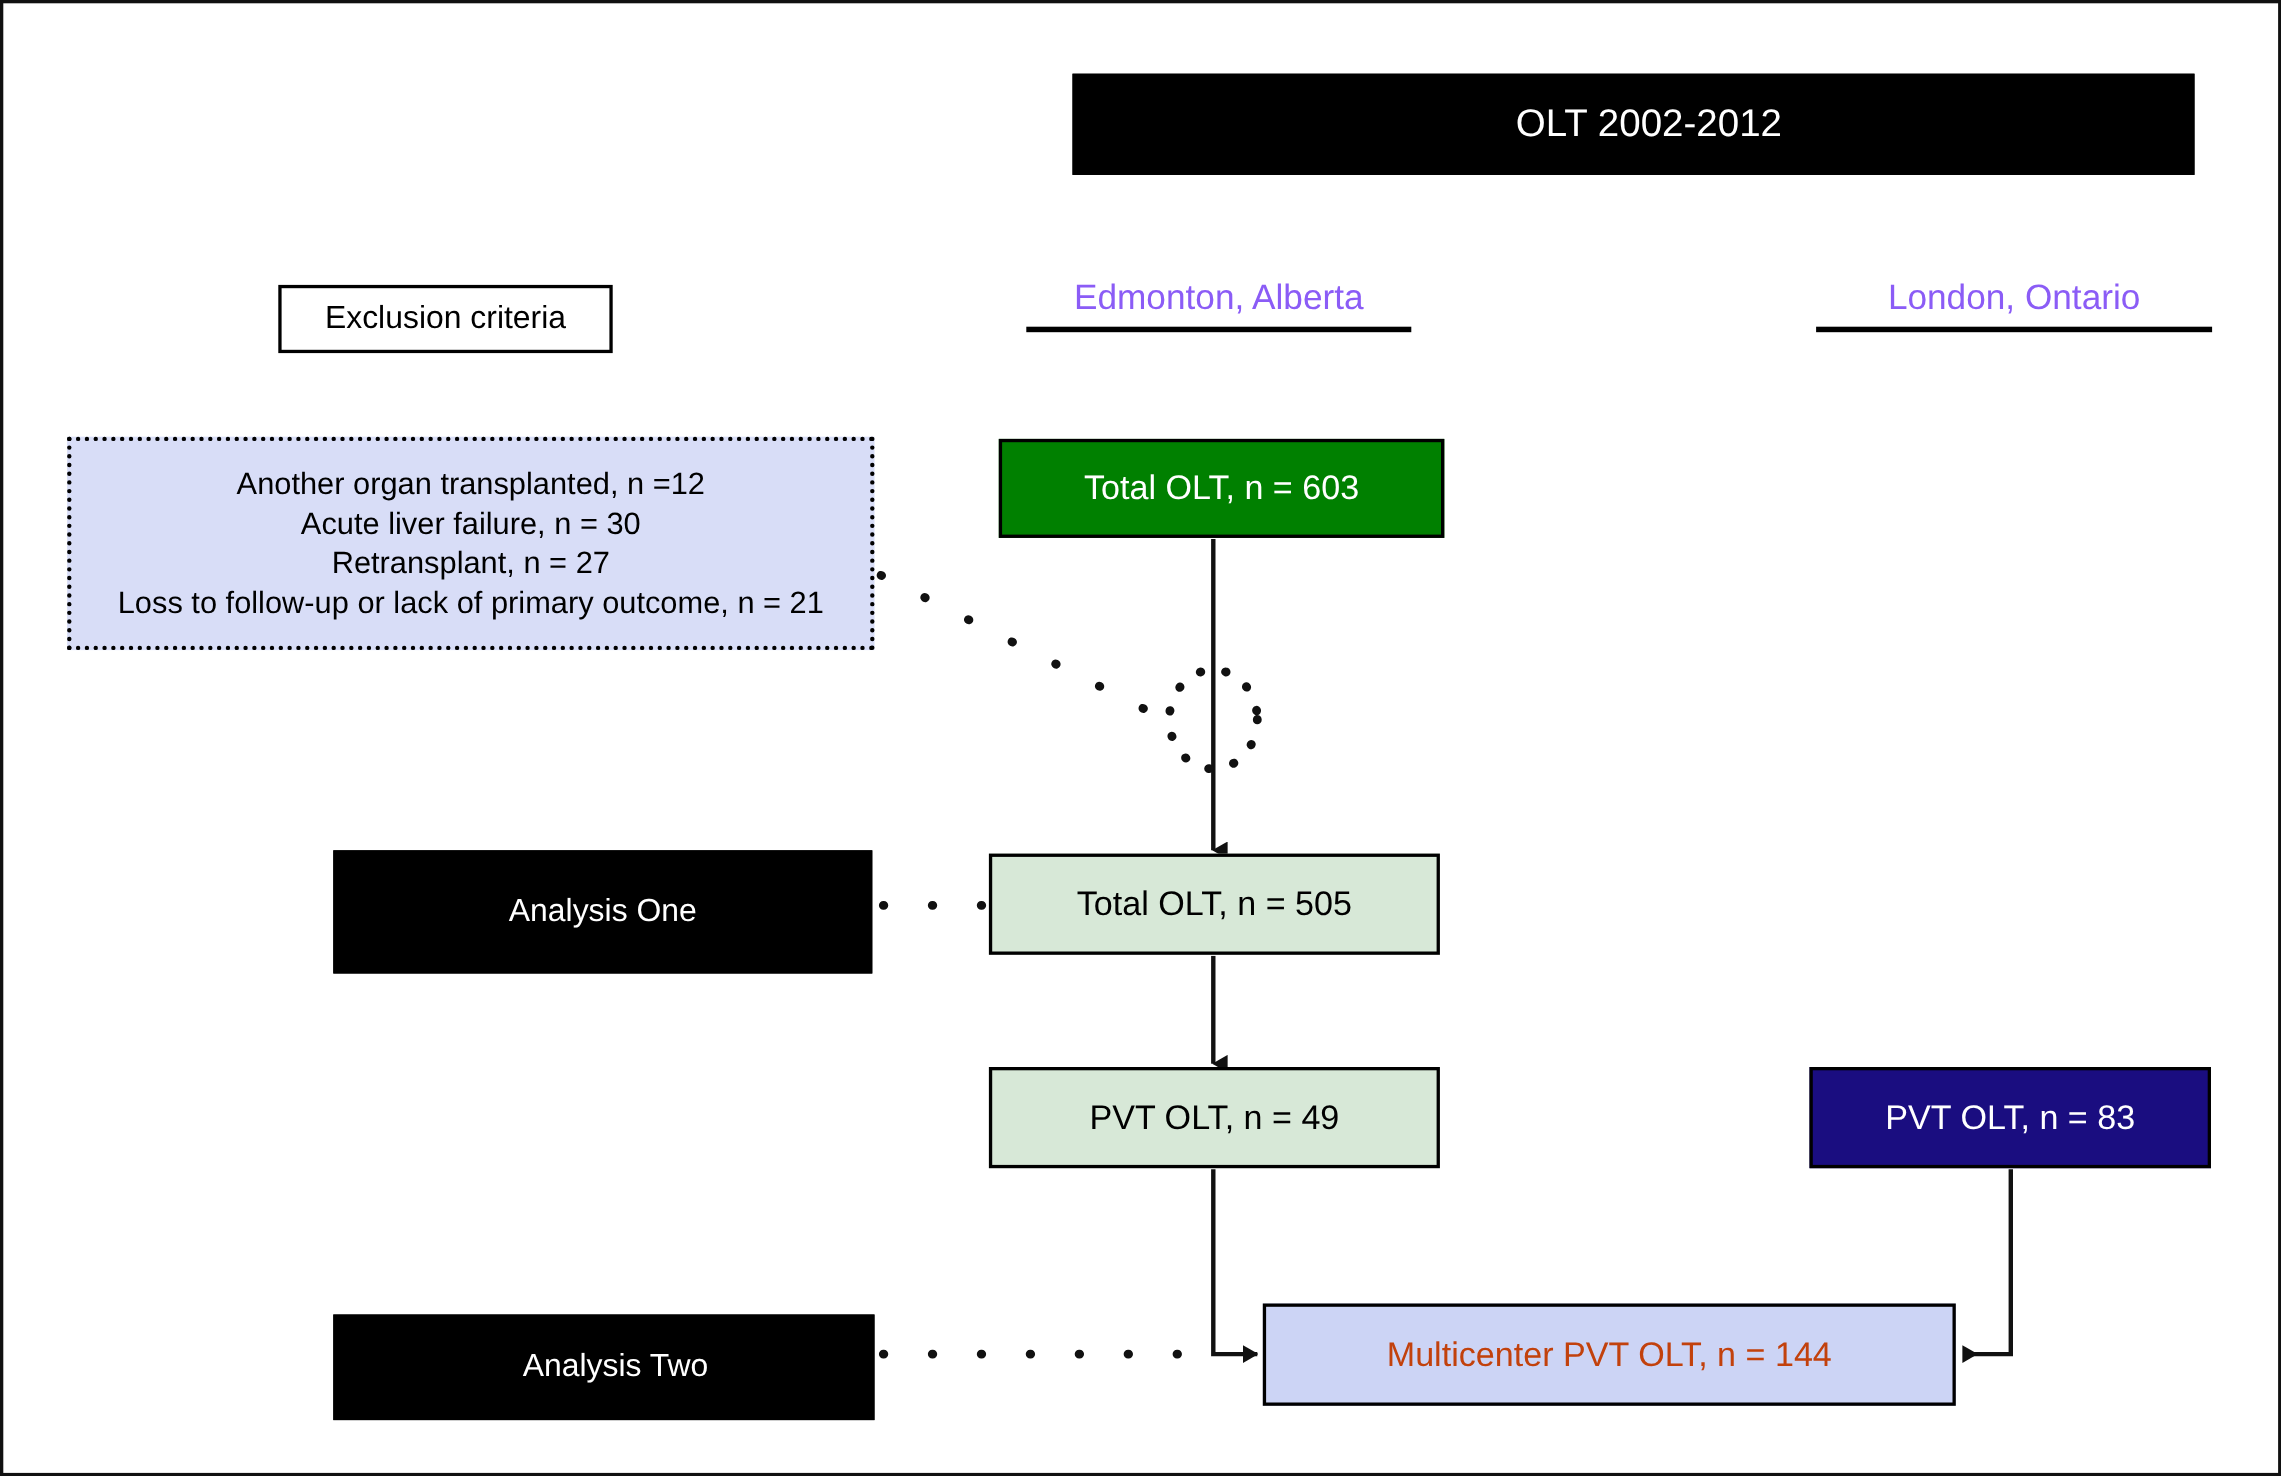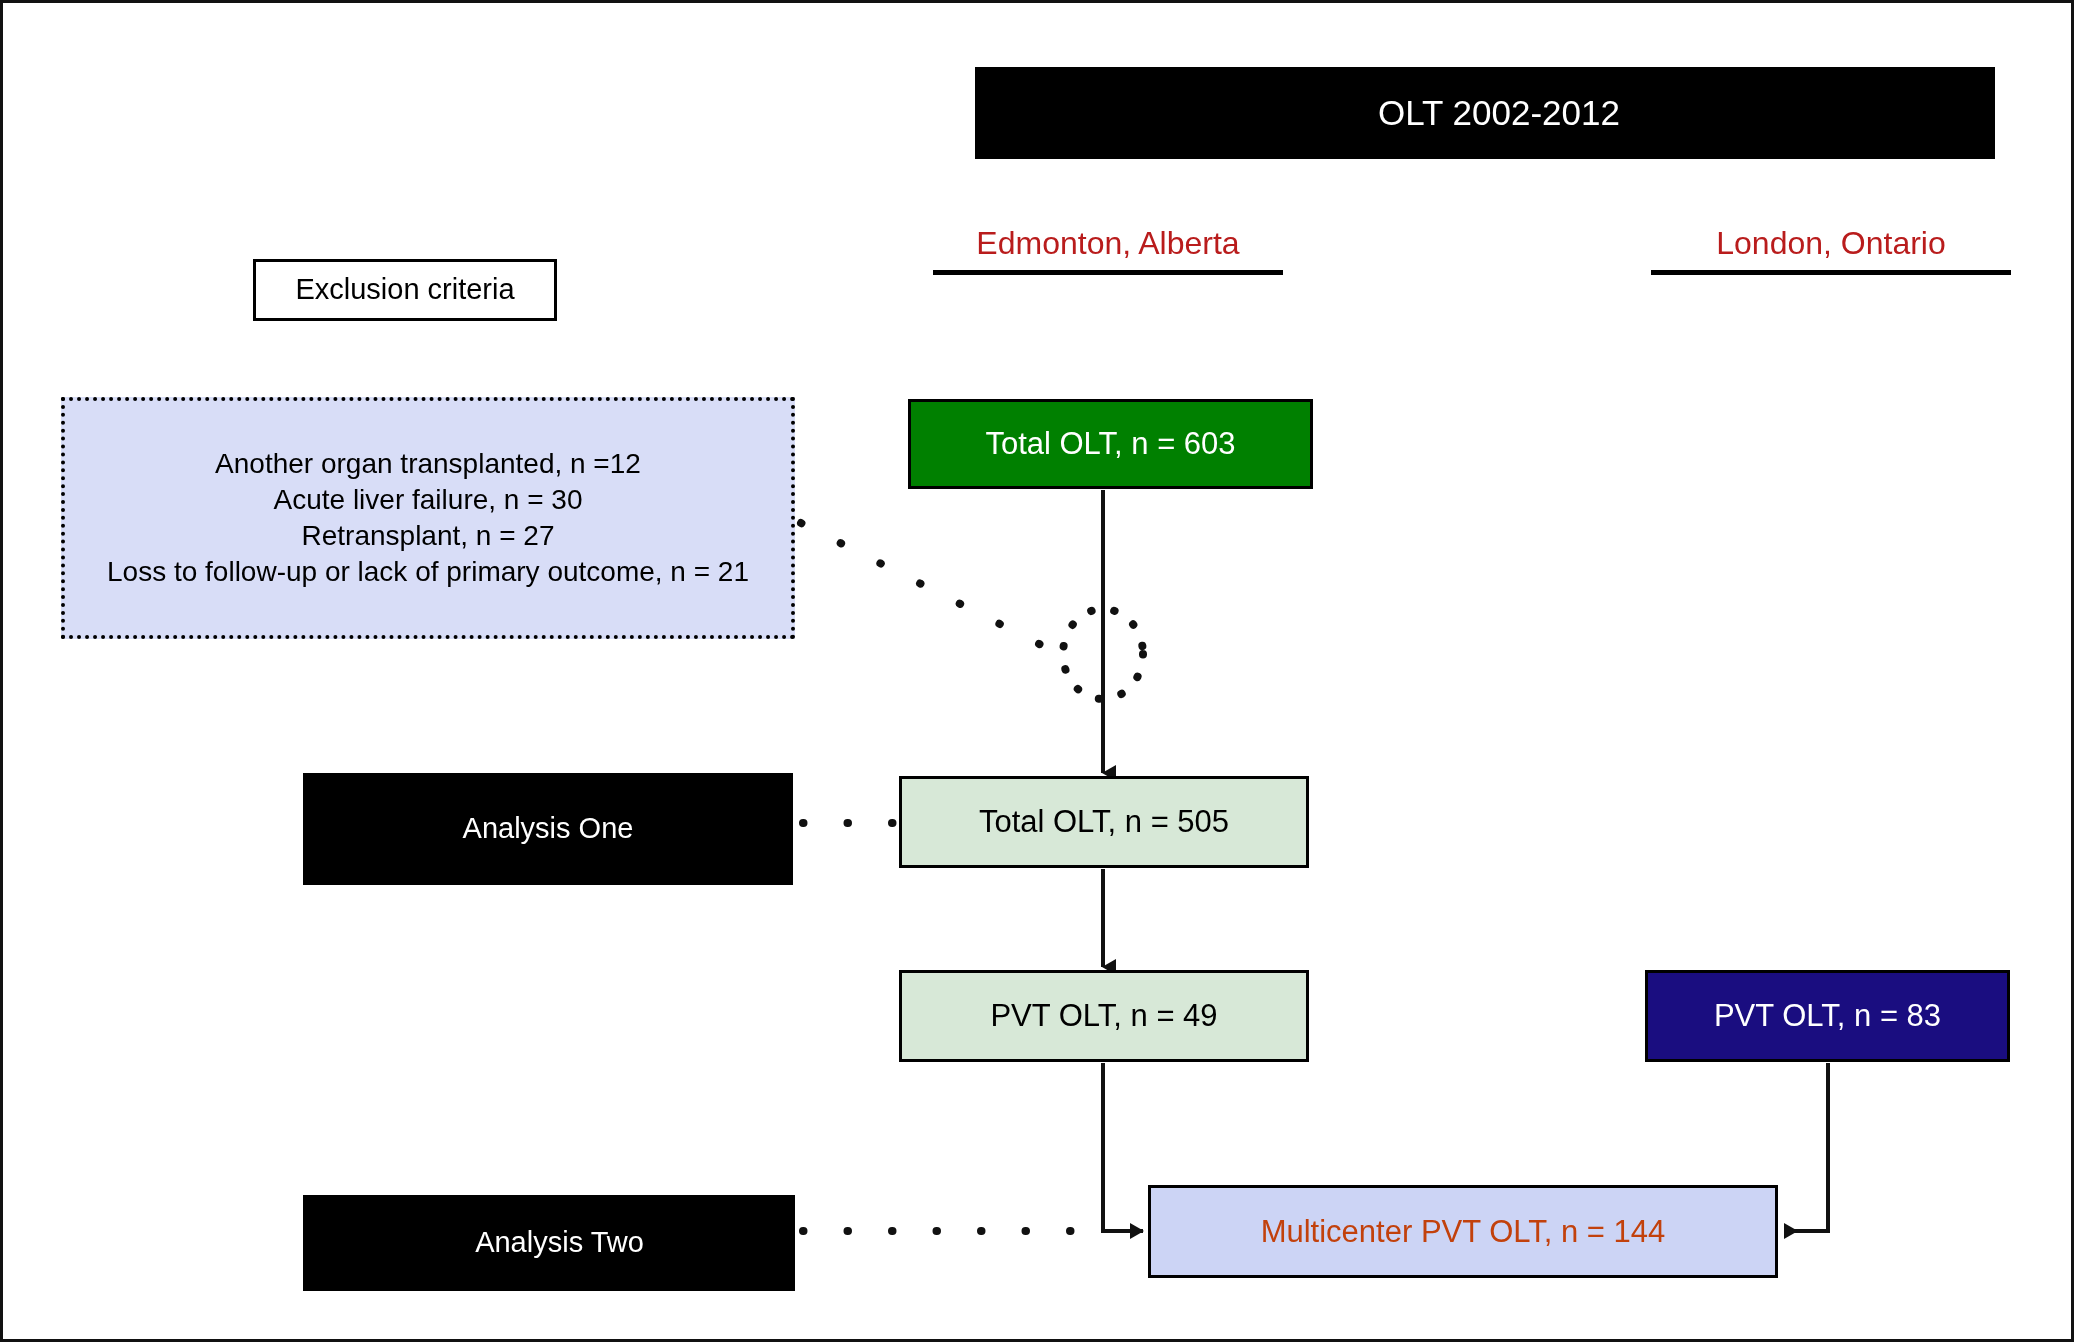--- a/index.html
+++ b/index.html
@@ -40,22 +40,23 @@
     font-size: 35px;
     border: 1px solid #000000;
     padding-left: 28px;
   }
 
   
   .col-header {
     position: absolute;
     text-align: center;
     font-size: 32px;
-    color: #b91c1c;
+    color: #8b5cf6;
     padding-bottom: 10px;
+    margin-top: 27px;
   }
   .col-header .rule {
     display: block;
     height: 5px;
     background: #000000;
     margin-top: 8px;
   }
   #header-edmonton {
     left: 930px;
     top: 222px;
@@ -77,21 +78,21 @@
     border: 3px solid #000000;
     color: #000000;
     font-size: 29px;
   }
 
   
   #exclusion-list-box {
     left: 58px;
     top: 394px;
     width: 734px;
-    height: 242px;
+    height: 194px;
     background: #d8ddf7;
     border: 4px dotted #000000;
     color: #000000;
     font-size: 28px;
     flex-direction: column;
     justify-content: center;
   }
   #exclusion-list-box .line { display: block; white-space: nowrap; }
 
   

